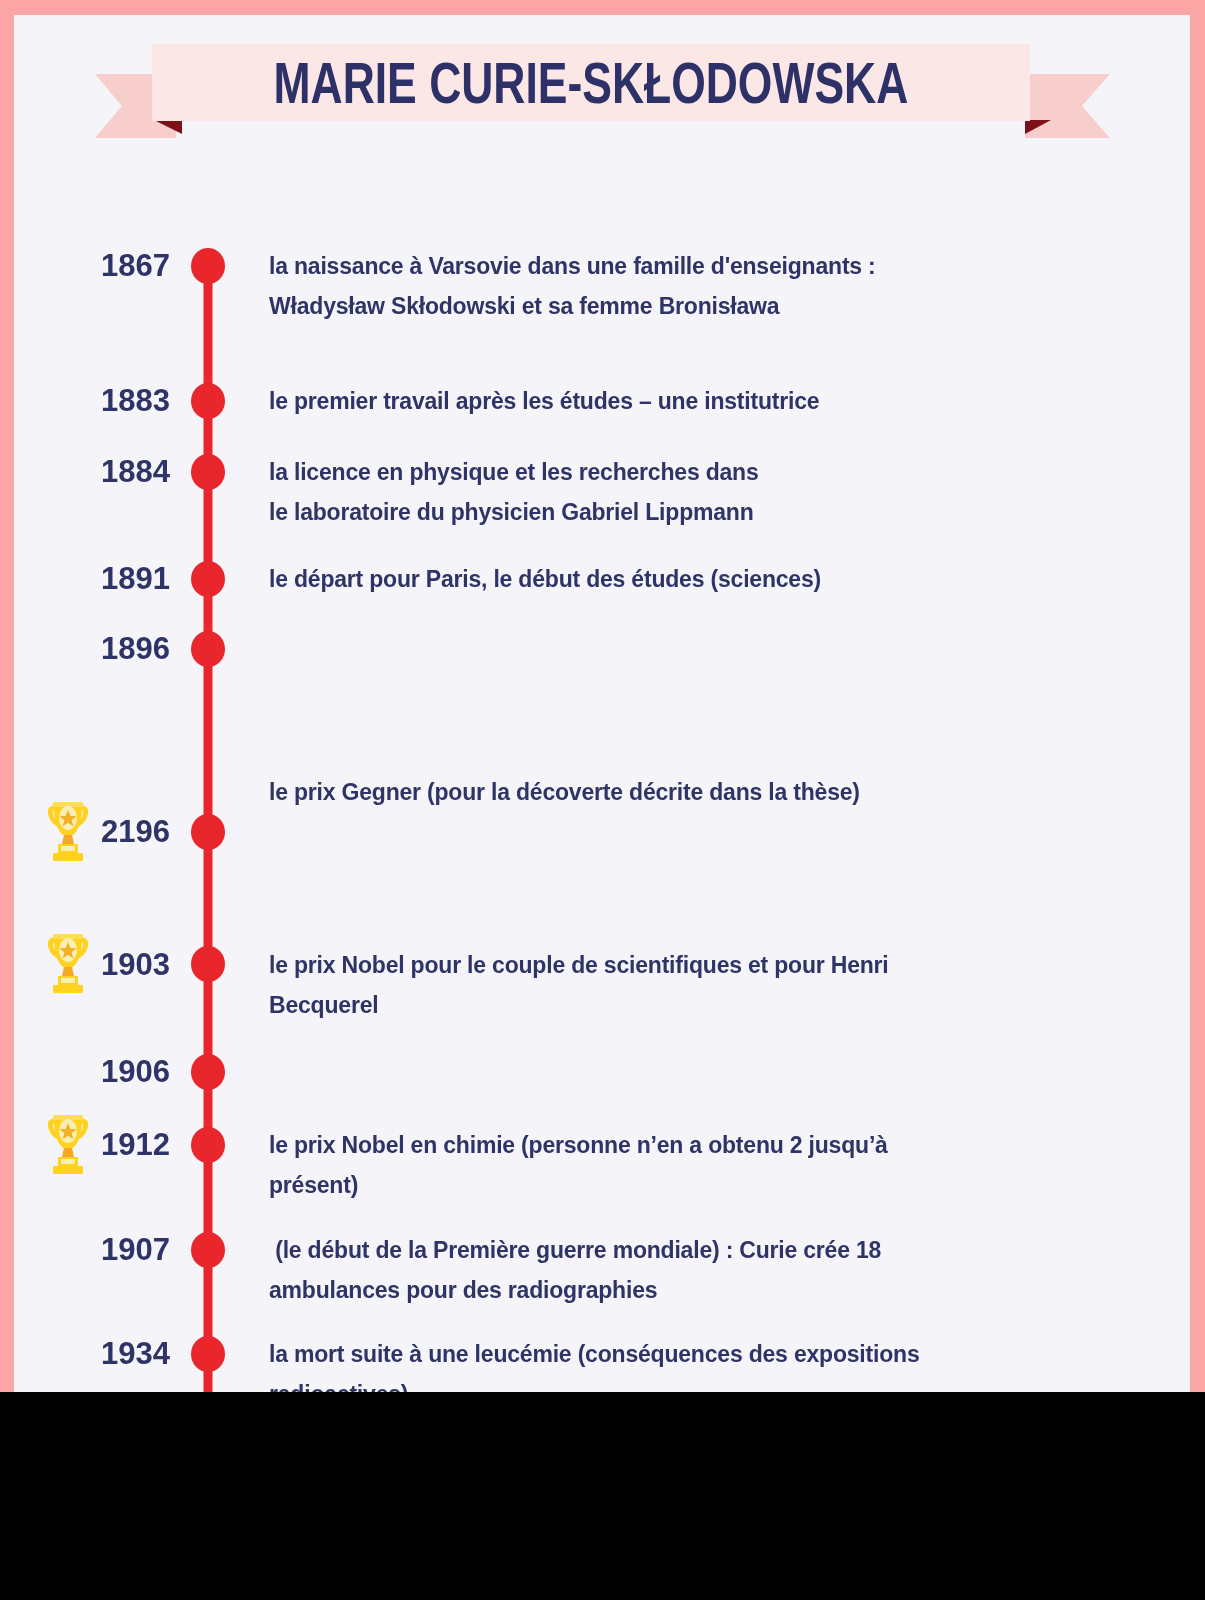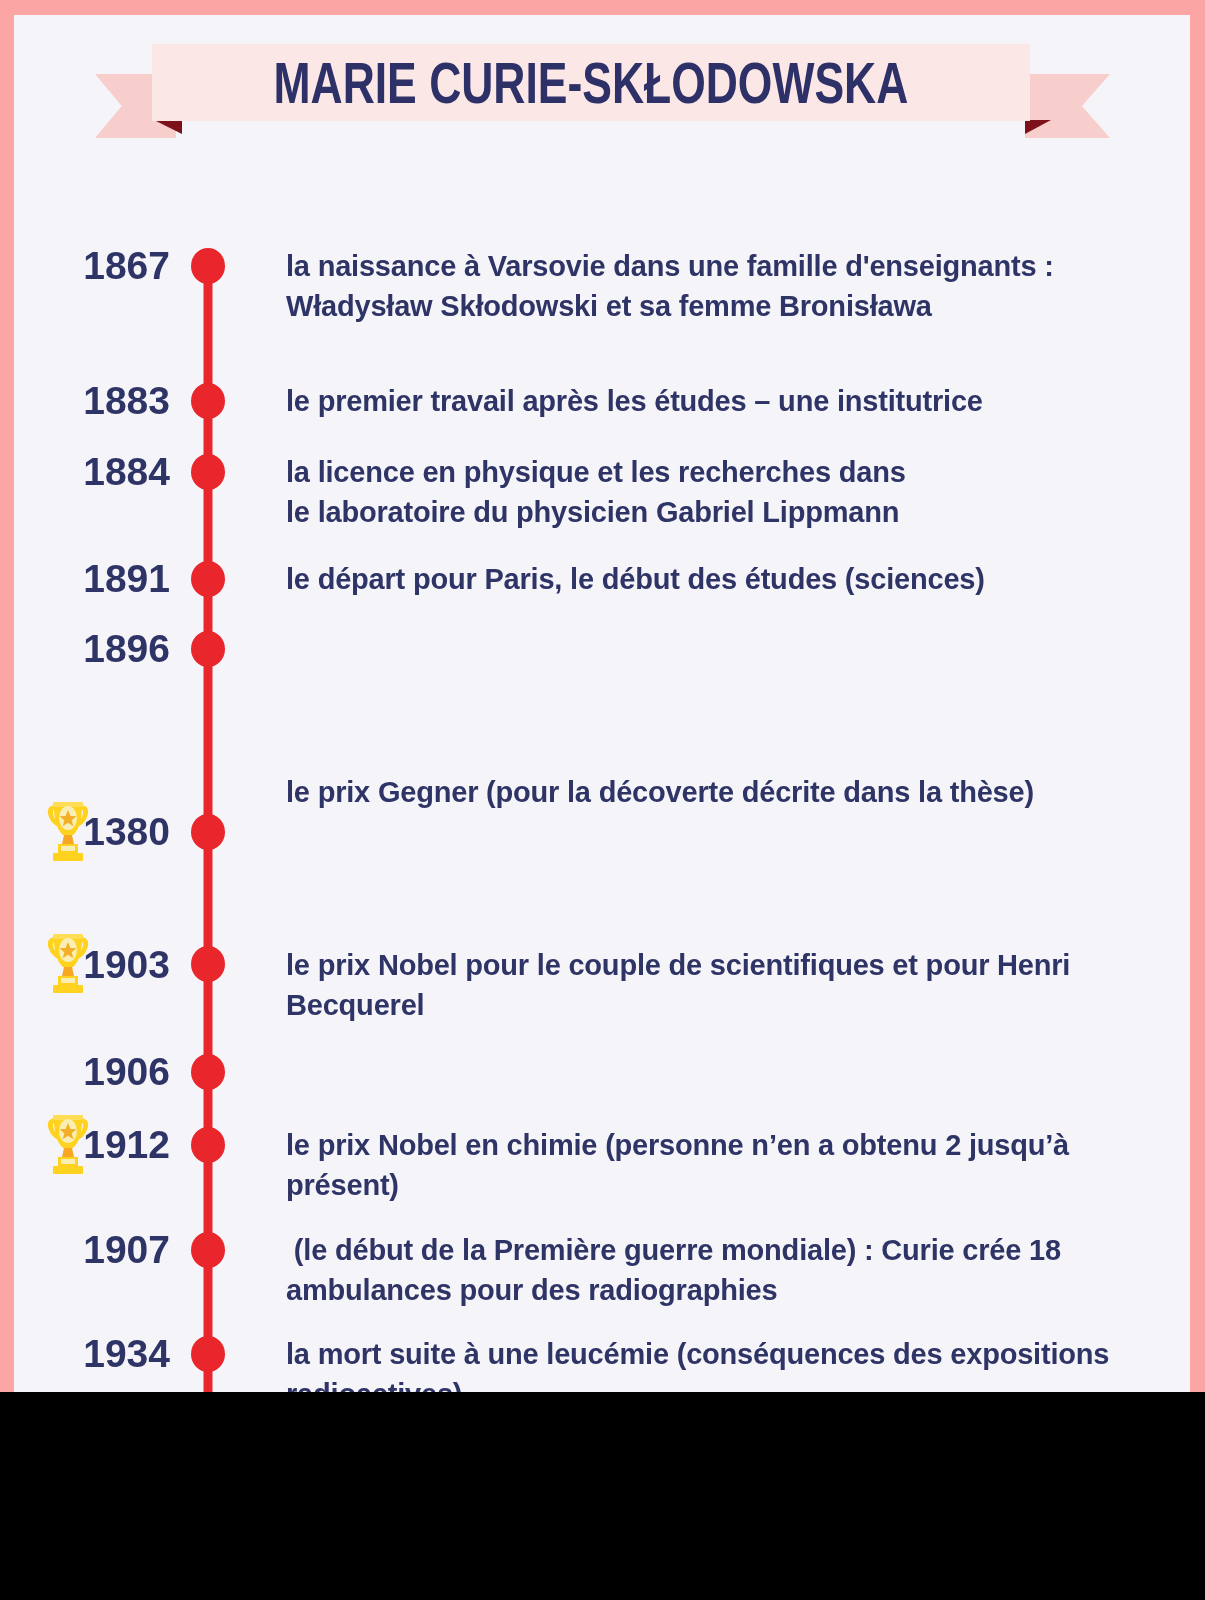--- a/index.html
+++ b/index.html
@@ -15,23 +15,23 @@
   .fold-left{left:154px;width:28px;clip-path:polygon(0 0,100% 0,100% 100%);}
   .fold-right{left:1025px;width:26px;clip-path:polygon(0 0,100% 0,0 100%);}
   .banner{position:absolute;left:152px;top:44px;width:878px;height:77px;background:#fbe7e5;z-index:3;
           display:flex;align-items:center;justify-content:center;}
   .banner h1{margin:0;font-size:57px;font-weight:700;color:#2e3168;letter-spacing:0px;
              transform:scaleX(0.78);transform-origin:center;white-space:nowrap;}
 
   
   .tl-svg{position:absolute;left:160px;top:250px;width:100px;height:1260px;z-index:4;}
   .dot{position:absolute;left:191px;width:34px;height:36px;border-radius:50%;background:#e8262c;z-index:5;}
-  .year{position:absolute;left:50px;width:120px;text-align:right;font-size:39px;font-weight:700;
+  .year{position:absolute;left:50px;width:120px;text-align:right;font-size:31px;font-weight:700;
         color:#2f3466;line-height:40px;z-index:5;}
-  .etext{position:absolute;left:286px;font-size:29px;line-height:40px;font-weight:700;
+  .etext{position:absolute;left:269px;font-size:23px;line-height:40px;font-weight:700;
          letter-spacing:-0.2px;color:#2f3466;white-space:pre;z-index:5;}
   .trophy{position:absolute;left:47px;width:42px;height:66px;z-index:5;}
 
   
   .y0{top:246px}.d0{top:248px}.t0{top:246px}
   .y1{top:381px}.d1{top:383px}.t1{top:381px}
   .y2{top:452px}.d2{top:454px}.t2{top:452px}
   .y3{top:559px}.d3{top:561px}.t3{top:559px}
   .y4{top:629px}.d4{top:631px}.t4{top:629px}
   .t5pre{top:772px}
@@ -97,21 +97,21 @@
     <rect x="11" y="45" width="20" height="9" fill="#ffd21f"></rect>
     <rect x="14" y="47" width="14" height="5" fill="#f9eeb3"></rect>
     <rect x="6" y="54" width="30" height="8" rx="1" fill="#ffd21f"></rect>
   </svg>
 
   <div class="year y0">1867</div>
   <div class="year y1">1883</div>
   <div class="year y2">1884</div>
   <div class="year y3">1891</div>
   <div class="year y4">1896</div>
-  <div class="year y5">1380</div>
+  <div class="year y5">2196</div>
   <div class="year y6">1903</div>
   <div class="year y7">1906</div>
   <div class="year y8">1912</div>
   <div class="year y9">1907</div>
   <div class="year y10">1934</div>
 
   <div class="dot d0"></div>
   <div class="dot d1"></div>
   <div class="dot d2"></div>
   <div class="dot d3"></div>

